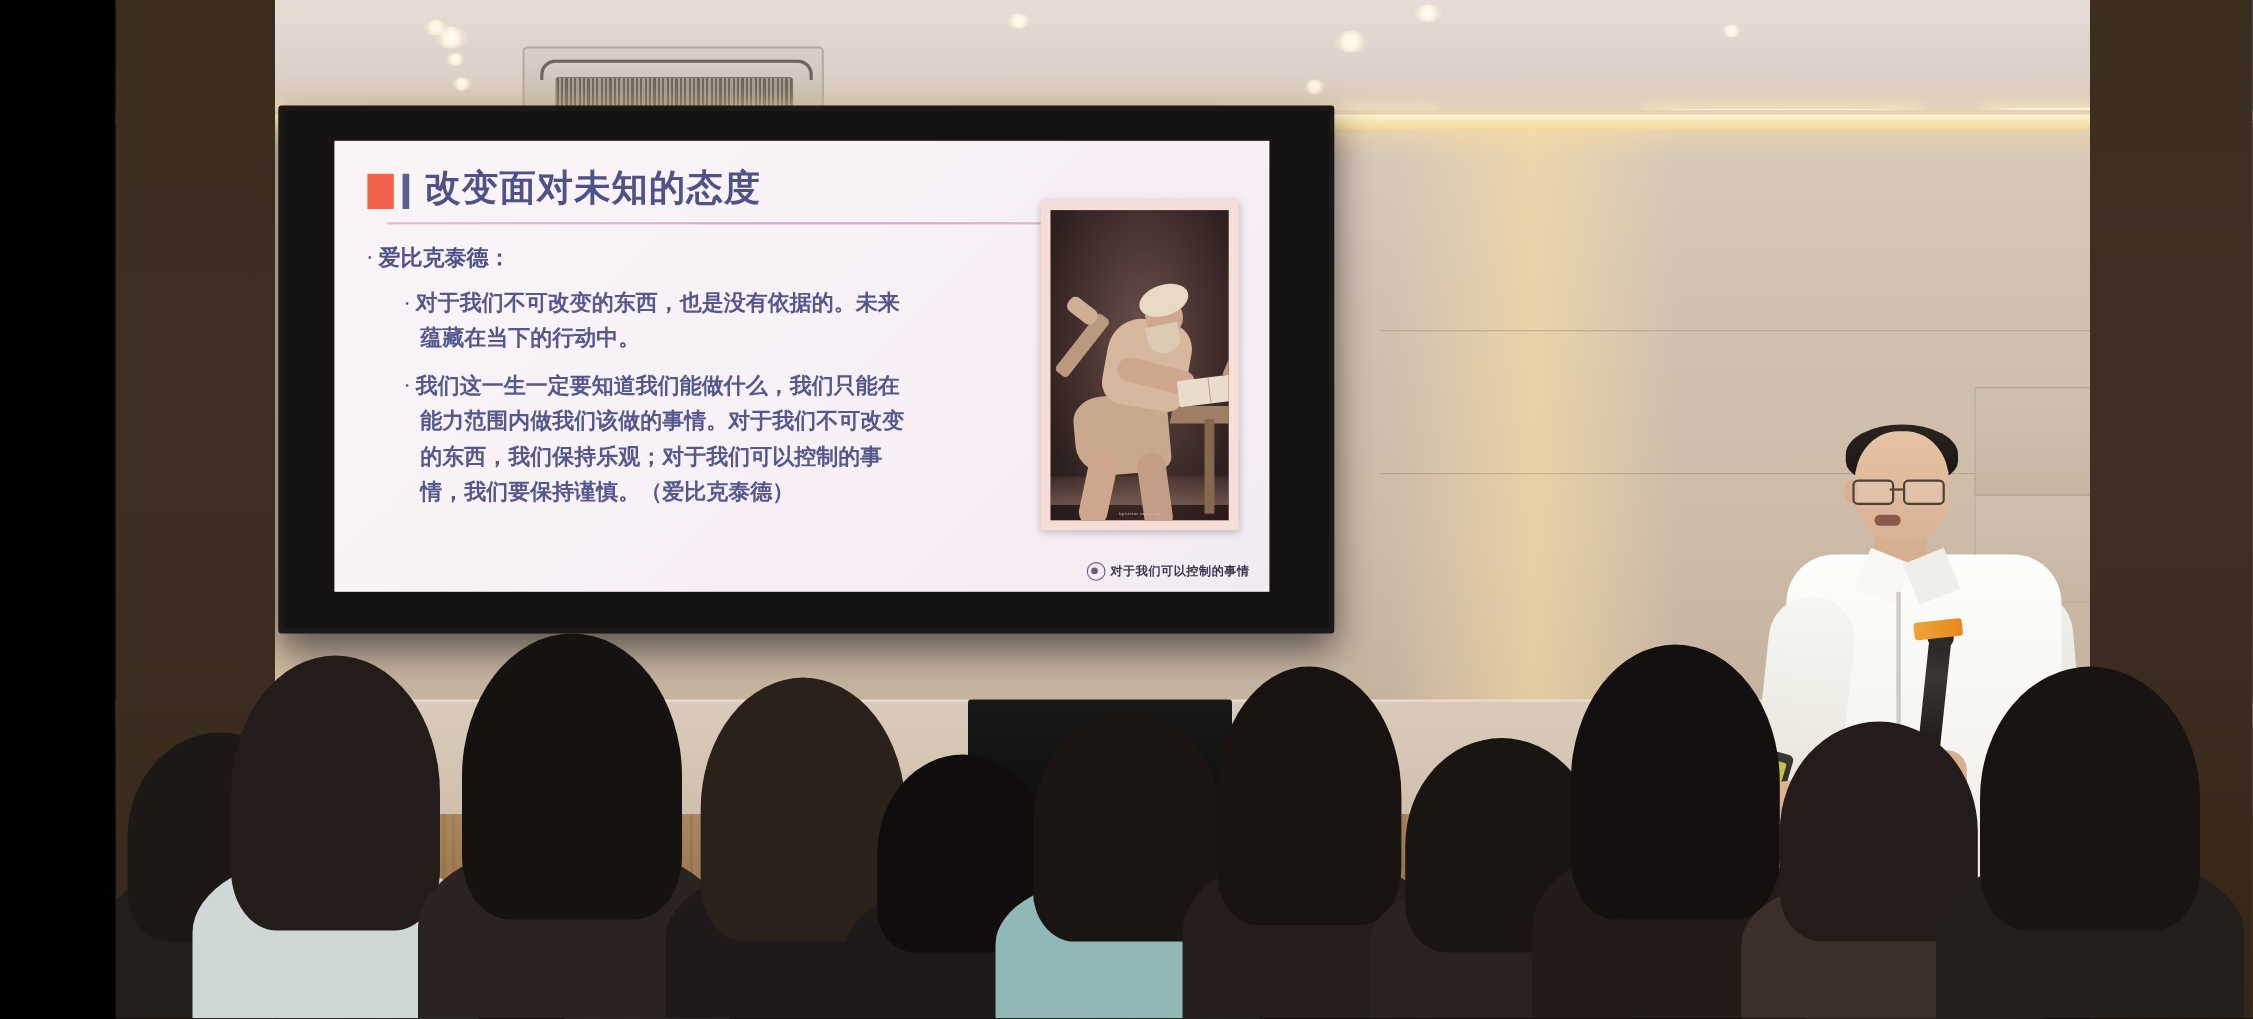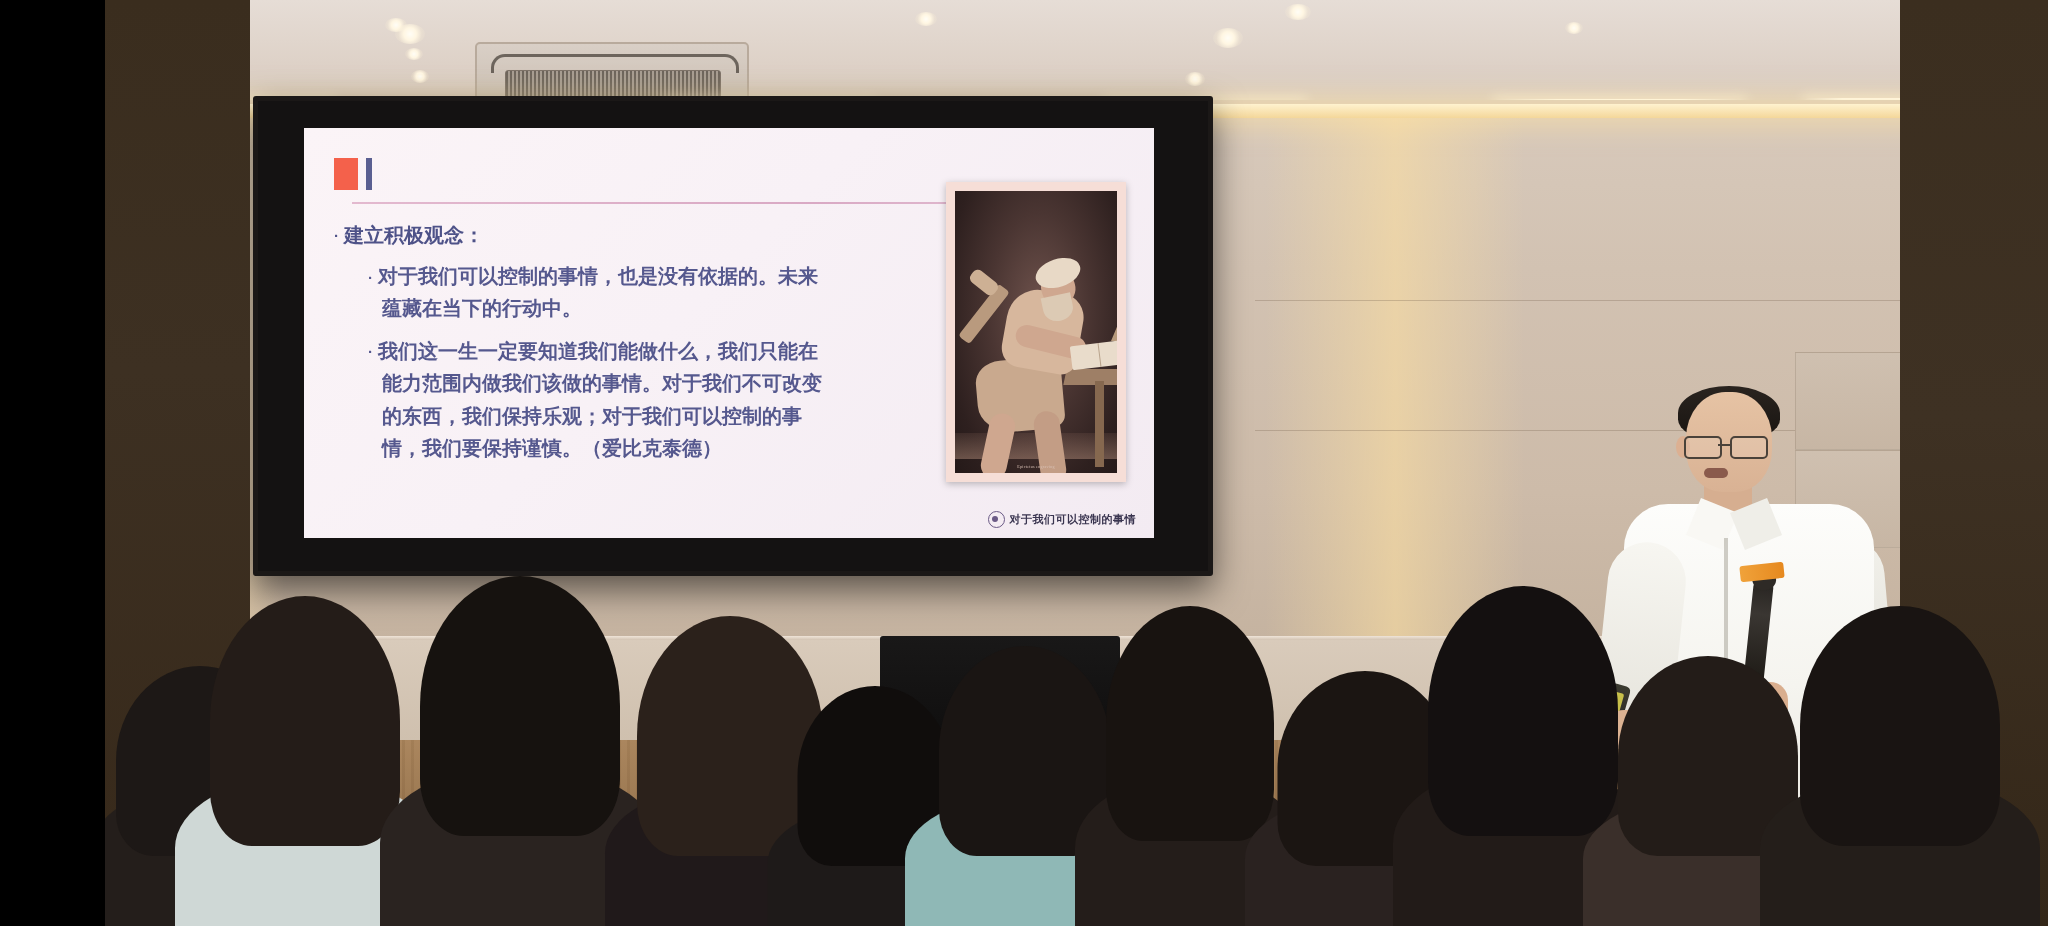--- a/index.html
+++ b/index.html
@@ -247,29 +247,30 @@
     <div class="wall-col-left"></div>
     <div class="wall-col-right"></div>
 
     <div class="screen-frame">
       <div class="screen-inner">
         <div class="slide">
 
           <div class="slide-head">
             <div class="tick-red"></div>
             <div class="tick-blue"></div>
+            <div class="slide-title">改变面对未知的态度</div>
           </div>
           <div class="title-rule"></div>
 
           <div class="bullets">
             <div class="b1">
-              <span class="dot">·</span><span>建立积极观念：</span>
+              <span class="dot">·</span><span>爱比克泰德：</span>
             </div>
             <div class="b2">
-              <span class="dot">·</span><span>对于我们可以控制的事情，也是没有依据的。未来蕴藏在当下的行动中。</span>
+              <span class="dot">·</span><span>对于我们不可改变的东西，也是没有依据的。未来蕴藏在当下的行动中。</span>
             </div>
             <div class="b2">
               <span class="dot">·</span><span>我们这一生一定要知道我们能做什么，我们只能在能力范围内做我们该做的事情。对于我们不可改变的东西，我们保持乐观；对于我们可以控制的事情，我们要保持谨慎。（爱比克泰德）</span>
             </div>
           </div>
 
           <div class="engraving">
             <div class="plate">
               <div class="eng-floor"></div>
               <div class="eng-crutch"></div>

